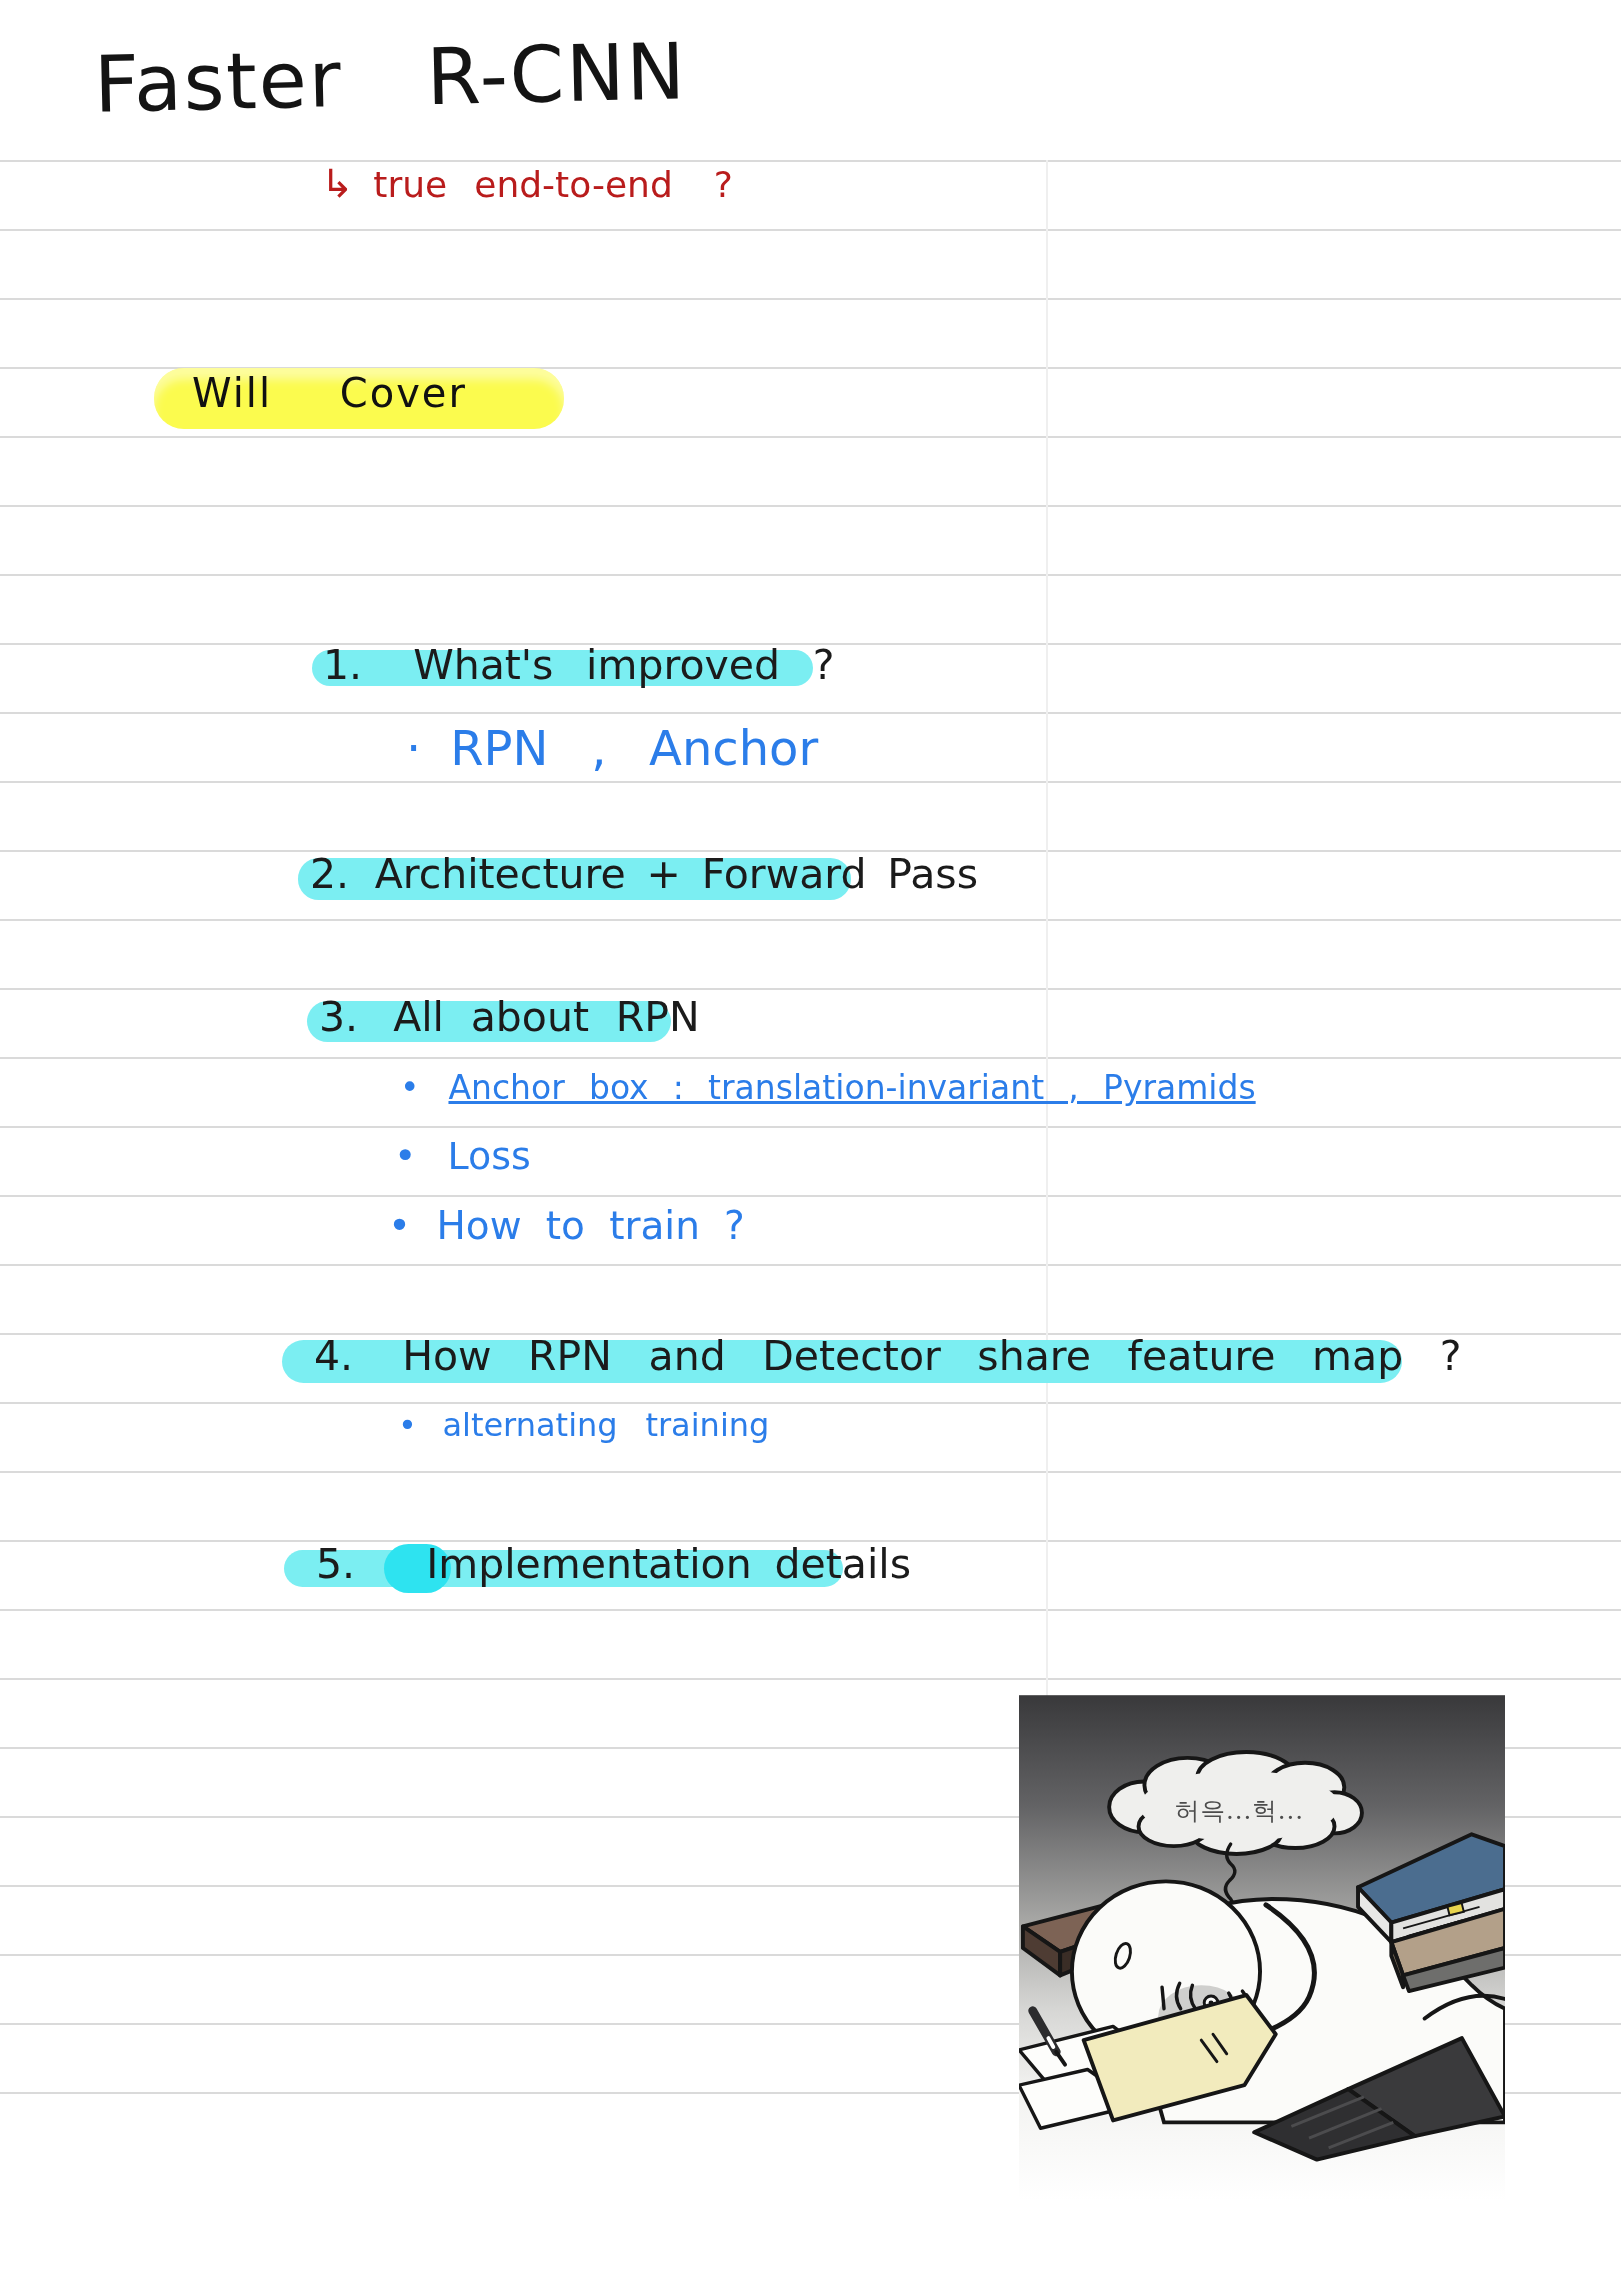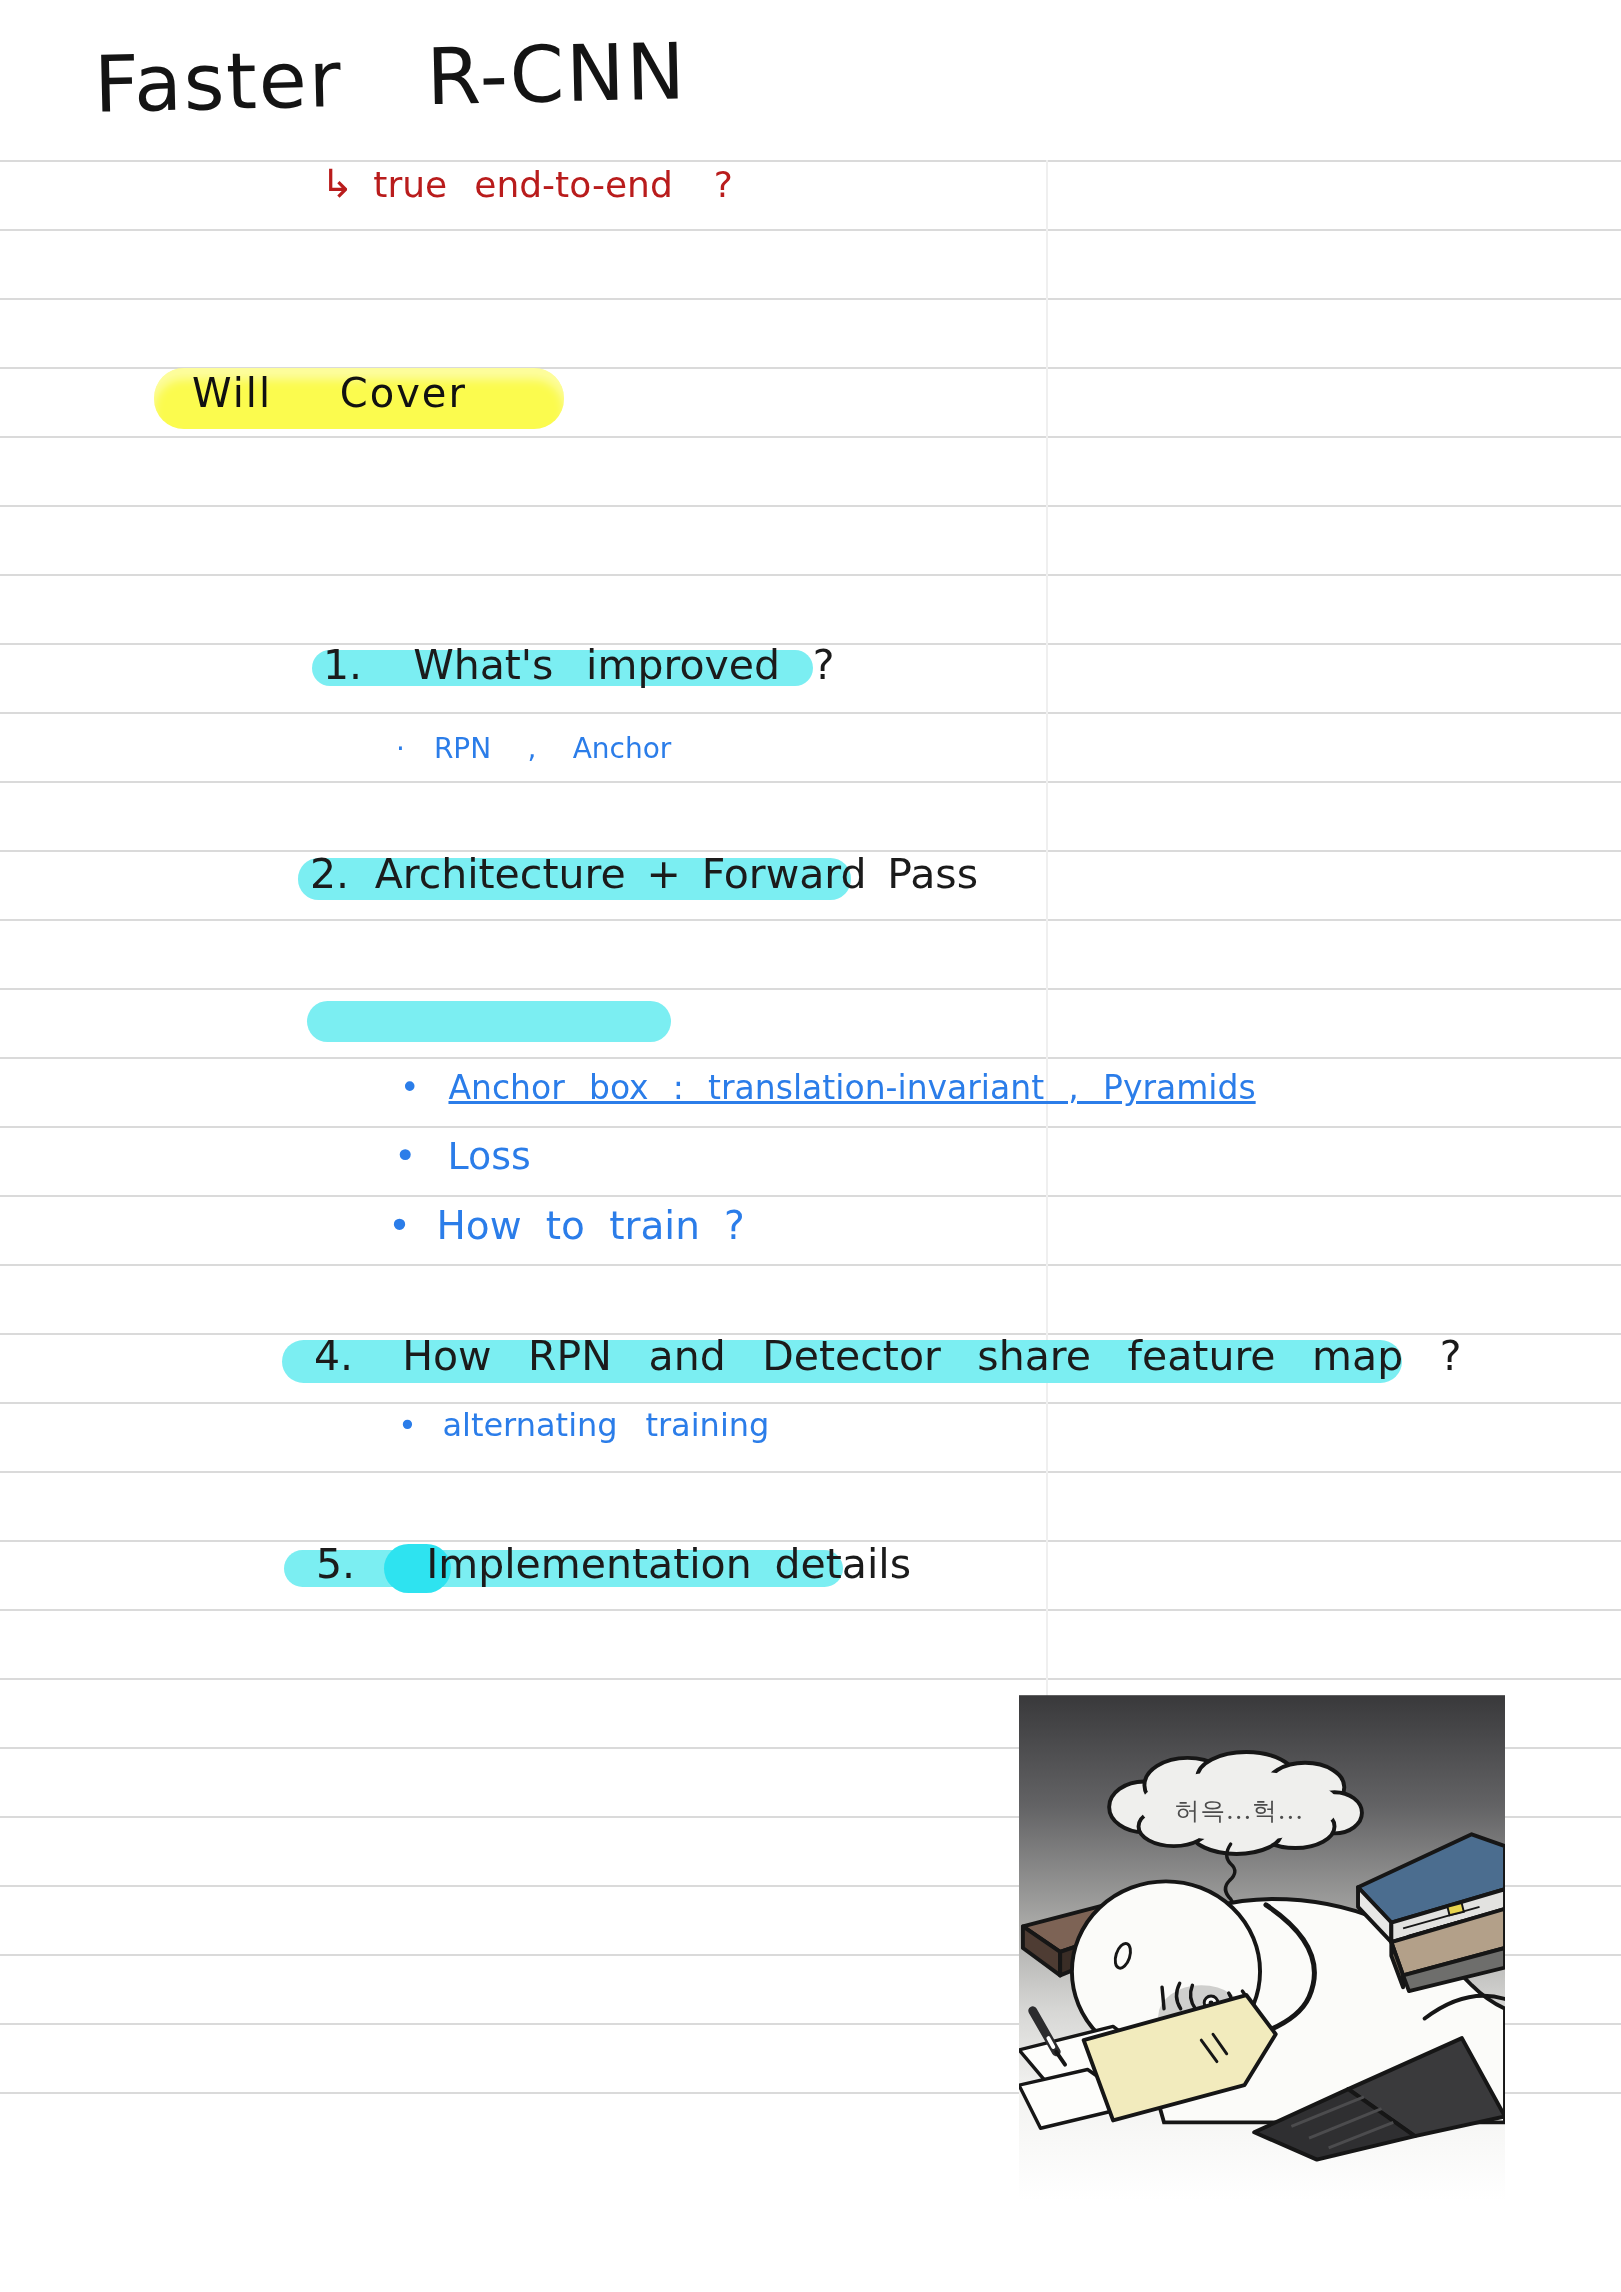--- a/index.html
+++ b/index.html
@@ -34,21 +34,21 @@
   .item-text{position:absolute;font-size:41px;color:#1b1b1b;white-space:nowrap;line-height:51px;}
   .item-text .num{display:inline-block;}
   .i1 .num{margin-right:51px;} .i1 .lbl{word-spacing:19.6px;}
   .i2 .num{margin-right:25.5px;} .i2 .lbl{word-spacing:7.8px;}
   .i3 .num{margin-right:35px;} .i3 .lbl{word-spacing:13.7px;}
   .i4 .num{margin-right:49px;} .i4 .lbl{word-spacing:23.5px;}
   .i5 .num{margin-right:71px;} .i5 .lbl{word-spacing:9.8px;}
   .blob{position:absolute;left:384px;top:1544px;width:67px;height:49px;border-radius:24.5px;background:#2ee3f0;}
   .sub{position:absolute;color:#2b7de9;white-space:nowrap;line-height:47px;}
   .sub .b{display:inline-block;text-align:center;}
-  .s1{left:396px;top:725px;font-size:28px;} .s1 .b{margin-right:29px;} .s1 .t{word-spacing:27.4px;}
+  .s1{left:406px;top:725px;font-size:48px;} .s1 .b{margin-right:29px;} .s1 .t{word-spacing:27.4px;}
   .s3a{left:400px;top:1064px;font-size:33px;} .s3a .b{margin-right:29px;} .s3a .t{word-spacing:13.7px;text-decoration:underline;}
   .s3b{left:394px;top:1133px;font-size:38px;} .s3b .b{margin-right:31px;}
   .s3c{left:388px;top:1202px;font-size:39px;} .s3c .b{margin-right:25.5px;} .s3c .t{word-spacing:11.8px;}
   .s4{left:398px;top:1402px;font-size:32px;} .s4 .b{margin-right:25.5px;} .s4 .t{word-spacing:17.6px;}
   .cartoon{position:absolute;left:1019px;top:1695px;width:486px;height:506px;}
 </style>
 </head>
 <body>
 
 <div class="page">
@@ -71,20 +71,23 @@
   <div class="sub s1">
     <span class="b">·</span><span class="t">RPN , Anchor</span>
   </div>
 
   <div class="hl" style="left:298px;top:858px;width:553px;height:42px;border-radius:20.6px;"></div>
   <div class="item-text i2" style="left:310px;top:849px;">
     <span class="num">2.</span><span class="lbl">Architecture + Forward Pass</span>
   </div>
 
   <div class="hl" style="left:307px;top:1001px;width:364px;height:41px;border-radius:20.6px;"></div>
+  <div class="item-text i3" style="left:319px;top:992px;">
+    <span class="num">3.</span><span class="lbl">All about RPN</span>
+  </div>
   <div class="sub s3a">
     <span class="b">•</span><span class="t">Anchor box : translation-invariant , Pyramids</span>
   </div>
   <div class="sub s3b">
     <span class="b">•</span><span class="t">Loss</span>
   </div>
   <div class="sub s3c">
     <span class="b">•</span><span class="t">How to train ?</span>
   </div>
 

